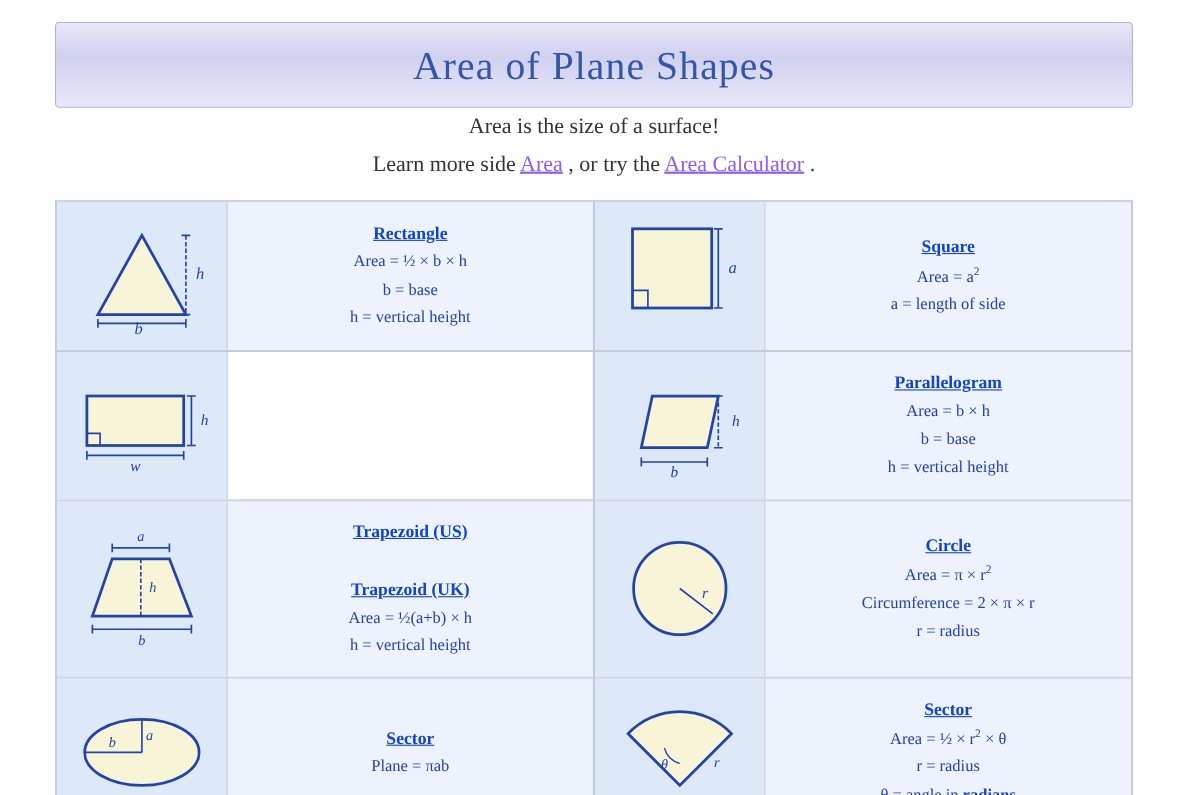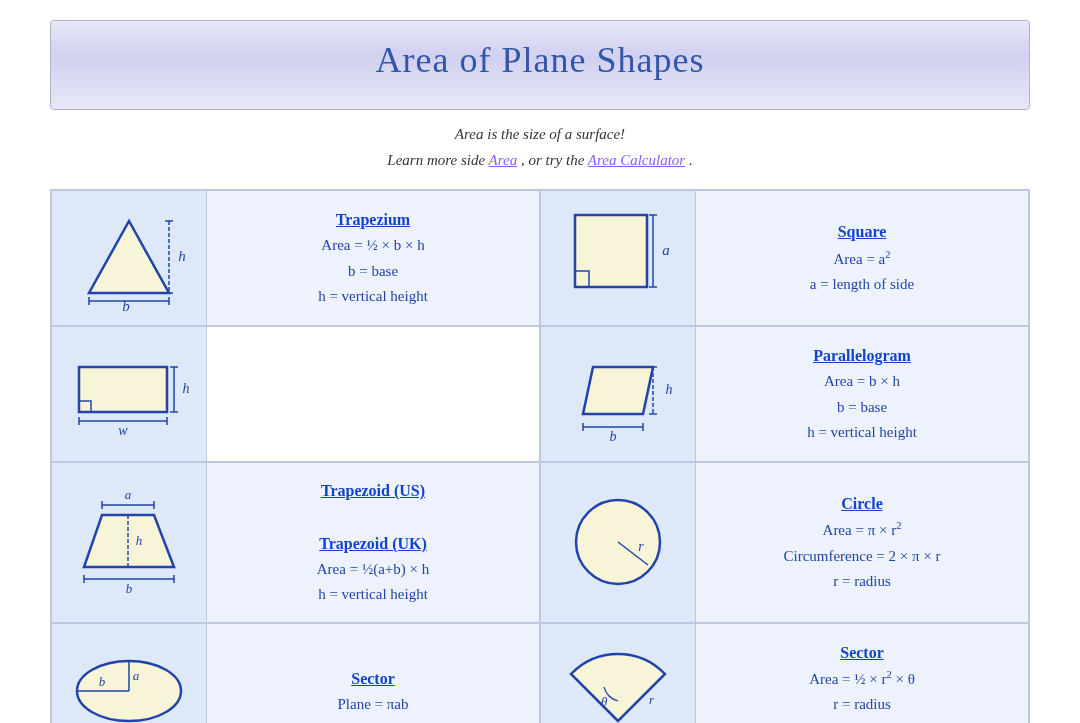--- a/index.html
+++ b/index.html
@@ -17,37 +17,35 @@
       margin: 0 auto;
       padding: 20px 10px 30px;
     }
 
     
     .header-banner {
       background: linear-gradient(180deg, #e8e8f8 0%, #d0d0f0 40%, #e8e8f8 100%);
       border: 1px solid #b0b0d8;
       border-radius: 4px;
       text-align: center;
-      padding: 18px 20px 28px;
-      margin-bottom: 12px;
+      padding: 18px 20px 16px;
     }
     .header-banner h1 {
       font-size: 36px;
       font-weight: normal;
       color: #3355aa;
       font-family: Georgia, serif;
       letter-spacing: 1px;
     }
 
     .subtitle {
       text-align: center;
       margin-bottom: 16px;
-      font-style: italic;
       color: #333;
-      font-size: 15px;
+      font-size: 20px;
       line-height: 1.7;
     }
     .subtitle a {
       color: #8b5cf6;
       text-decoration: underline;
     }
 
     .shape-cell {
       display: flex;
       flex-direction: row;
@@ -132,21 +130,21 @@
 
           <line x1="105" y1="18" x2="105" y2="90" stroke="#2244aa" stroke-width="1.5" stroke-dasharray="4,2"></line>
           <line x1="101" y1="18" x2="109" y2="18" stroke="#2244aa" stroke-width="1.5"></line>
           <line x1="101" y1="90" x2="109" y2="90" stroke="#2244aa" stroke-width="1.5"></line>
 
           <text x="62" y="108" fill="#2244aa" font-size="15" text-anchor="middle">b</text>
           <text x="118" y="58" fill="#2244aa" font-size="15" text-anchor="middle">h</text>
         </svg>
       </div>
       <div class="shape-info">
-        <a href="#">Trapezium</a>
+        <a href="#">Rectangle</a>
         <div class="formula">
           Area = ½ × b × h<br>
           b = base<br>
           h = vertical height
         </div>
       </div>
     </div>
 
     <div class="shape-cell">
       <div class="shape-figure">

